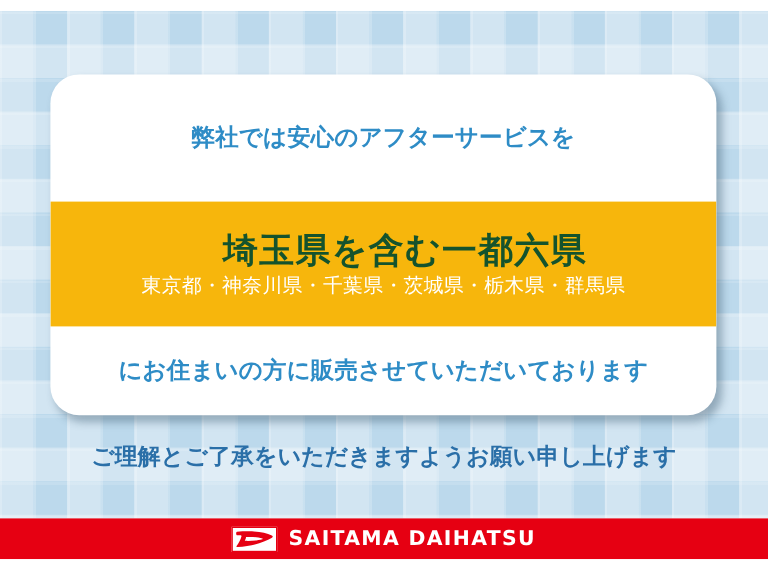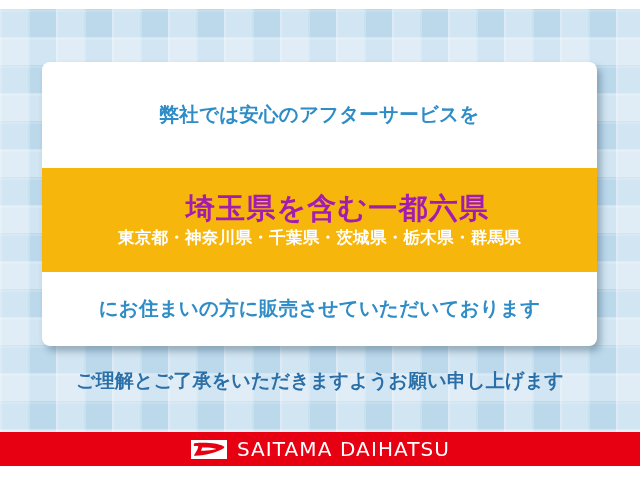--- a/index.html
+++ b/index.html
@@ -60,21 +60,21 @@
   }
 
   
   .card {
     position: absolute;
     left: 42px;
     top: 62px;
     width: 555px;
     height: 284px;
     background: #ffffff;
-    border-radius: 8px;
+    border-radius: 24px;
     box-shadow: 4px 5px 7px rgba(40, 70, 95, 0.38);
     overflow: hidden;
     display: flex;
     flex-direction: column;
   }
 
   .card-top {
     height: 106px;
     display: flex;
     flex-direction: column;
@@ -96,32 +96,32 @@
   .band-yellow {
     background: #f7b60c;
     height: 104px;
     display: flex;
     flex-direction: column;
     align-items: center;
     justify-content: center;
     gap: 2px;
   }
   .band-headline {
-    color: #a21caf;
+    color: #14532d;
     font-size: 29px;
     font-weight: 700;
     letter-spacing: 1.2px;
     line-height: 1.15;
     white-space: nowrap;
     margin-left: 36px;
   }
   .band-sub {
     color: #ffffff;
     font-size: 16.5px;
-    font-weight: 700;
+    font-weight: 400;
     letter-spacing: 0.3px;
     line-height: 1.2;
     white-space: nowrap;
   }
 
   
   .card-bottom {
     flex: 1;
     display: flex;
     align-items: center;
@@ -171,22 +171,22 @@
     border: 1px solid #e60012;
     box-sizing: border-box;
     display: flex;
     align-items: center;
     justify-content: center;
   }
   .logo-mark svg { display: block; }
 
   .brand-text {
     color: #ffffff;
-    font-size: 20px;
-    font-weight: 400;
+    font-size: 17px;
+    font-weight: 700;
     letter-spacing: 1.1px;
     white-space: nowrap;
   }
 </style>
 </head>
 <body>
 
 <div id="screen">
 
   <div class="bg-plaid"></div>

